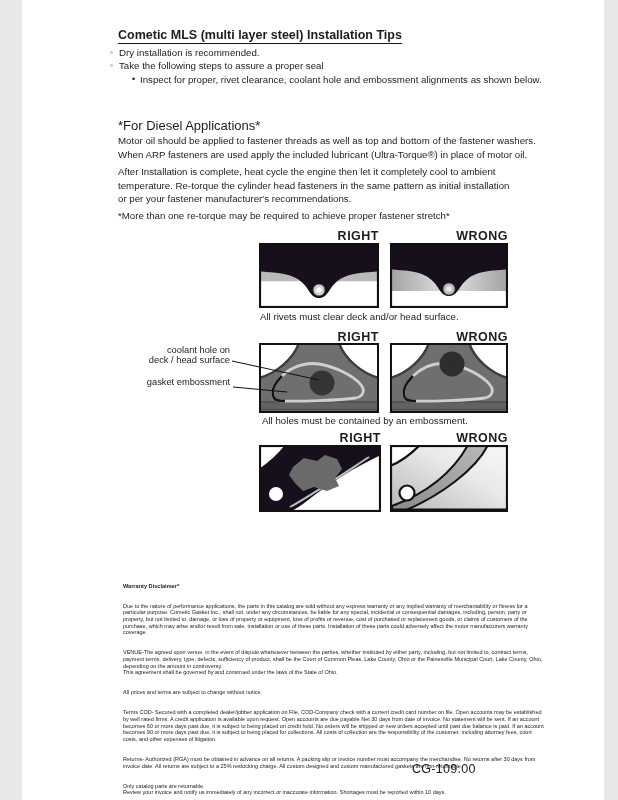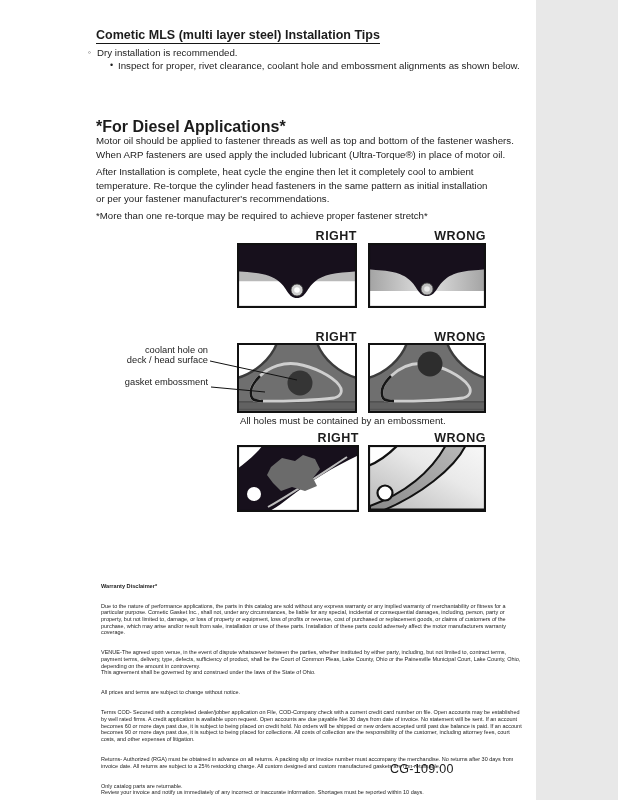--- a/index.html
+++ b/index.html
@@ -1,44 +1,45 @@
 <!DOCTYPE html>
 <html><head>
 <meta charset="utf-8">
 <style>
   html,body{margin:0;padding:0;background:#e8e8e8;}
-  #page{position:relative;width:536px;height:800px;background:#ffffff;overflow:hidden;
-        font-family:"Liberation Sans","DejaVu Sans",sans-serif;color:#1c1c1c;}
+  #page{position:relative;width:582px;height:800px;background:#ffffff;overflow:hidden;
+        font-family:"Liberation Sans","DejaVu Sans",sans-serif;color:#1c1c1c;margin-left:22px;}
   .abs{position:absolute;}
   .title{font-size:12.5px;font-weight:bold;border-bottom:1.5px solid #161616;padding-bottom:1px;white-space:nowrap;}
   .bullets{font-size:9.7px;line-height:13.4px;}
   .brow{white-space:nowrap;}
   .brow .mk{display:inline-block;width:9px;font-size:8px;vertical-align:top;line-height:13.4px;}
   .brow.sub{padding-left:22px;}
   .brow.sub .mk{font-size:9px;width:8px;}
-  .h2{font-size:16px;font-weight:bold;white-space:nowrap;}
+  .h2{font-size:13px;font-weight:normal;white-space:nowrap;}
   .para{font-size:9.7px;line-height:13.6px;white-space:pre-line;width:470px;}
   .dglabel{font-size:12.5px;font-weight:bold;letter-spacing:.5px;text-align:right;white-space:nowrap;}
   .caption{font-size:9.7px;white-space:pre-line;line-height:10.5px;}
   .sidelabel{font-size:9.3px;line-height:9.8px;white-space:pre-line;text-align:right;}
   .legal{font-size:5.5px;line-height:6.7px;width:421px;white-space:pre-line;}
   .legal-h{font-size:5.6px;font-weight:bold;}
   .lgap{margin-top:6.5px;}
   .pagenum{font-size:12.5px;letter-spacing:.3px;white-space:nowrap;}
   svg{display:block;}
 </style>
 </head>
 <body>
 
 <div id="page">
 
   <div class="abs title" style="left:96px;top:28px;">Cometic MLS (multi layer steel) Installation Tips</div>
 
   <div class="abs bullets" style="left:88px;top:46px;">
     <div class="brow"><span class="mk">◦</span><span>Dry installation is recommended.</span></div>
+    <div class="brow"><span class="mk">◦</span><span>Take the following steps to assure a proper seal</span></div>
     <div class="brow sub"><span class="mk">•</span><span>Inspect for proper, rivet clearance, coolant hole and embossment alignments as shown below.</span></div>
   </div>
 
   <div class="abs h2" style="left:96px;top:118px;">*For Diesel Applications*</div>
   <div class="abs para" style="left:96px;top:134px;">Motor oil should be applied to fastener threads as well as top and bottom of the fastener washers.
 When ARP fasteners are used apply the included lubricant (Ultra-Torque®) in place of motor oil.</div>
   <div class="abs para" style="left:96px;top:165px;">After Installation is complete, heat cycle the engine then let it completely cool to ambient
 temperature. Re-torque the cylinder head fasteners in the same pattern as initial installation
 or per your fastener manufacturer's recommendations.</div>
   <div class="abs para" style="left:96px;top:209px;">*More than one re-torque may be required to achieve proper fastener stretch*</div>
@@ -70,20 +71,21 @@
       <rect width="118" height="65" fill="#ffffff"></rect>
       <rect x="0" y="27" width="118" height="21" fill="url(#gw1)"></rect>
       <rect x="0" y="48" width="118" height="17" fill="#ffffff"></rect>
       <path d="M0,0 H118 V26.5 C96,27.5 85,29.5 77,36.5 C69,42.5 68,53 59,53 C50,53 49,42.5 41,36.5 C33,29.5 22,27.5 0,26.5 Z" fill="#17101c"></path>
       <circle cx="59" cy="46" r="6" fill="#bdbdbd" stroke="#4a4a4a" stroke-width="0.8"></circle>
       <circle cx="59" cy="46" r="2.8" fill="#e9e9e9"></circle>
       <rect x="1" y="1" width="116" height="63" fill="none" stroke="#111111" stroke-width="2.2"></rect>
     </svg>
   </div>
 
+  <div class="abs caption" style="left:238px;top:312px;">All rivets must clear deck and/or head surface.</div>
 
   <div class="abs dglabel" style="left:237px;top:330px;width:120px;">RIGHT</div>
   <div class="abs dglabel" style="left:368px;top:330px;width:118px;">WRONG</div>
 
   <div class="abs sidelabel" style="left:98px;top:346px;width:110px;">coolant hole on
 deck / head surface</div>
   <div class="abs sidelabel" style="left:98px;top:378px;width:110px;">gasket embossment</div>
 
   <div class="abs" style="left:237px;top:343px;">
     <svg width="120" height="70" viewBox="0 0 120 70">

